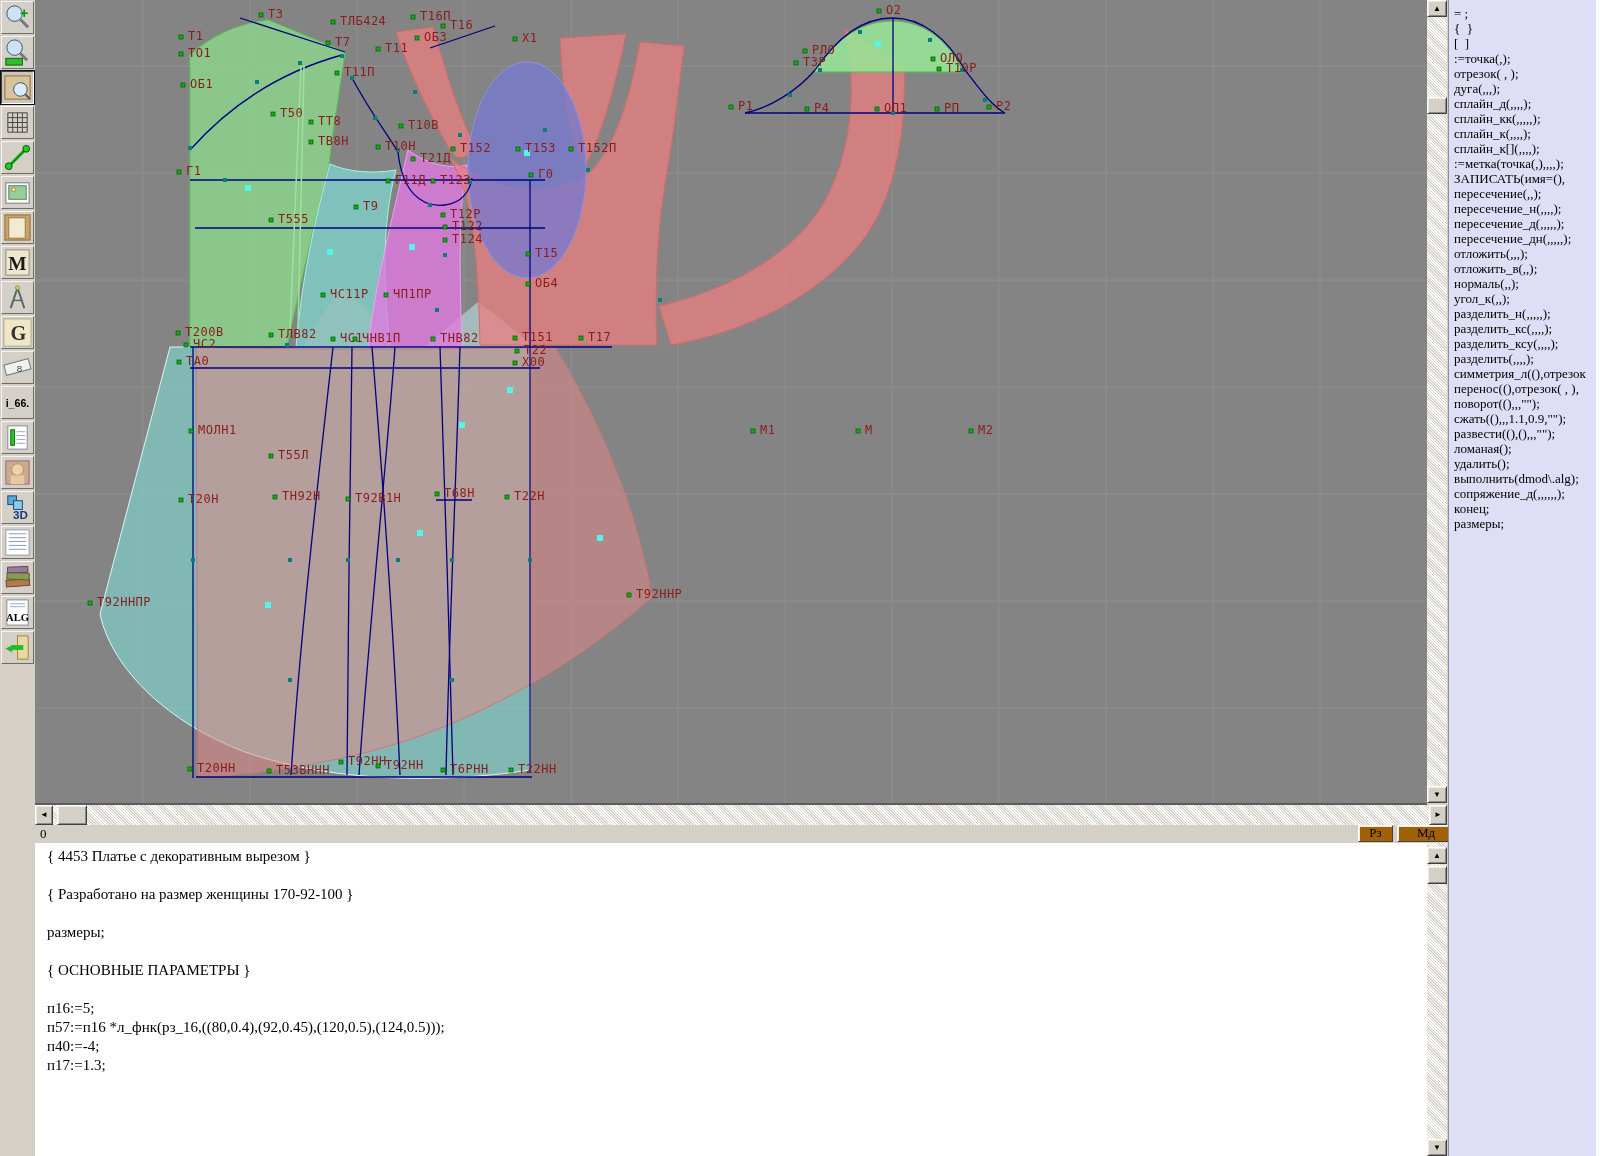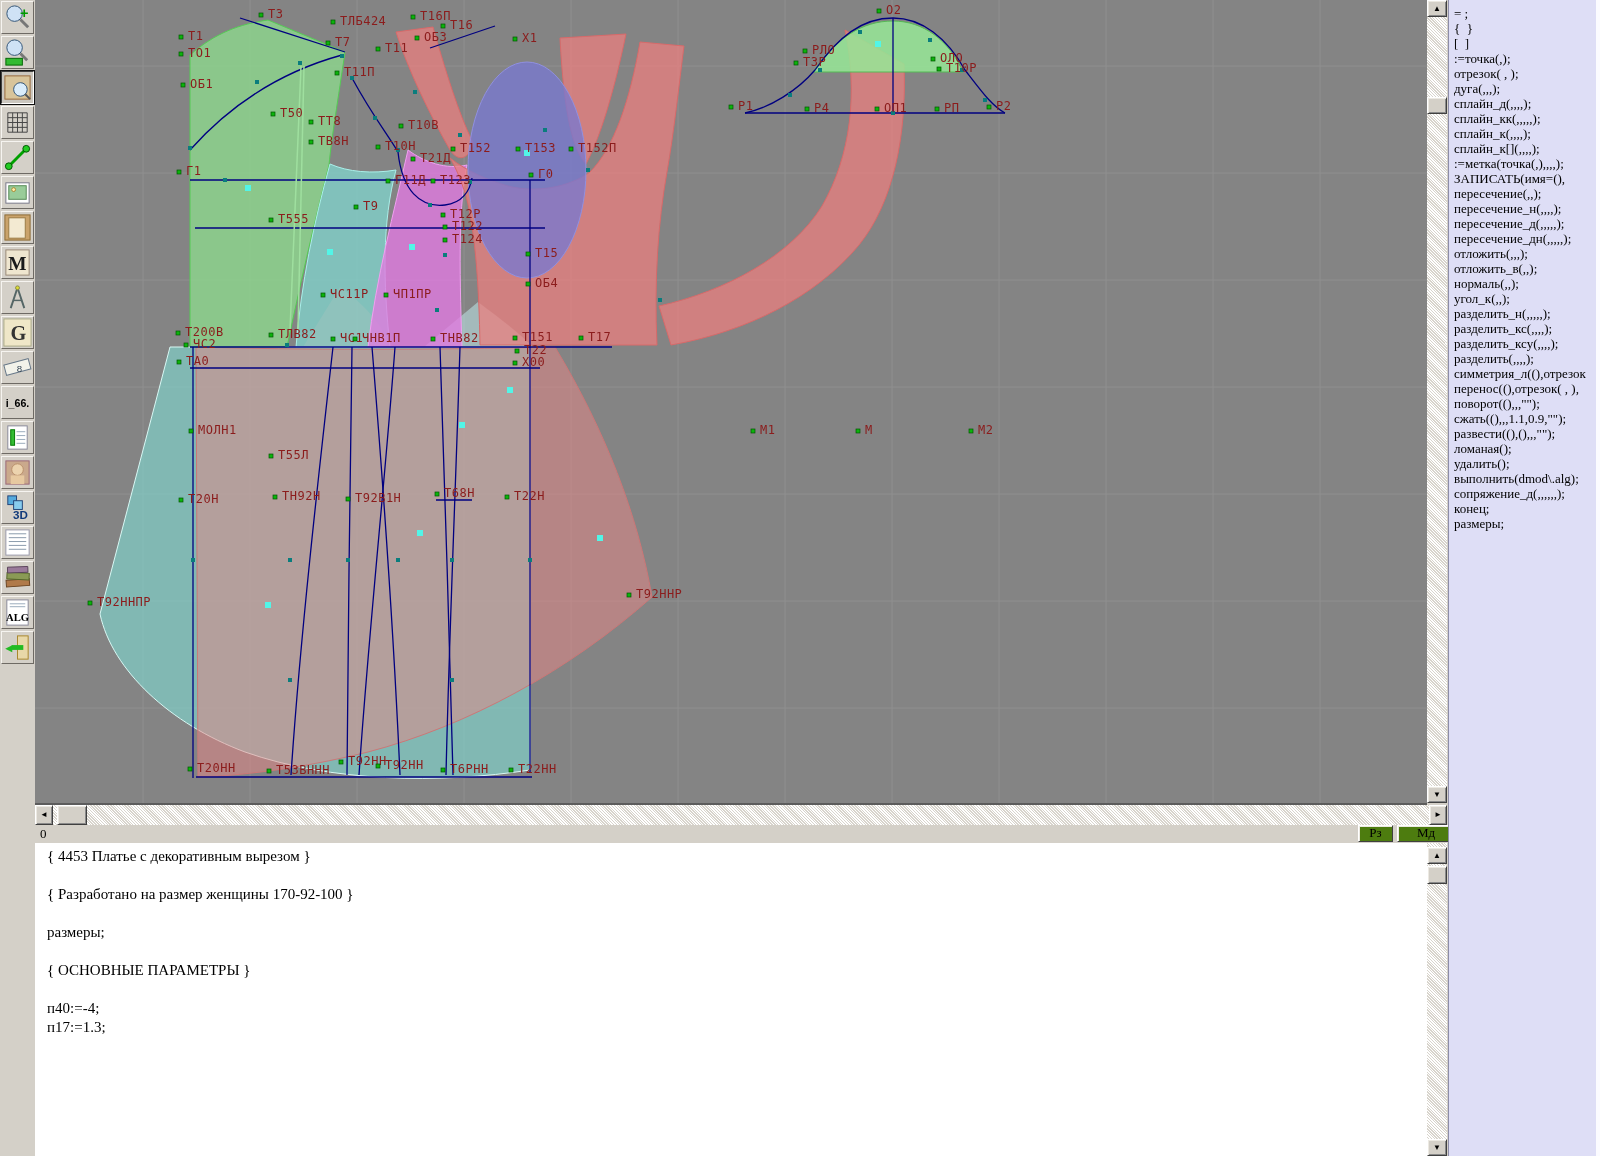--- a/index.html
+++ b/index.html
@@ -17,21 +17,21 @@
   .canvas{position:absolute;left:35px;top:0;width:1392px;height:803px;background:#848484;border-bottom:2px solid #5c5c5c}
   
   .track{position:absolute;background-image:repeating-linear-gradient(45deg,#ffffff 0 1px,#d8d4cc 1px 2px)}
   .sb-btn,.sb-thumb{position:absolute;box-sizing:border-box;background:#d4d0c8;
     border:1px solid;border-color:#ffffff #404040 #404040 #ffffff;
     box-shadow:inset 1px 1px 0 #ece9e2, inset -1px -1px 0 #8a8a8a;}
   .sb-btn{font-size:8px;color:#000;text-align:center;line-height:15px;cursor:pointer}
   
   .statusrow{position:absolute;left:0;top:825px;width:1447px;height:18px;background:#d4d0c8;font-family:"Liberation Serif",serif;font-size:13px}
   .status-zero{position:absolute;left:40px;top:1px;color:#000}
-  .mini-btn{position:absolute;top:0;height:17px;box-sizing:border-box;background:#4d7c0f;
+  .mini-btn{position:absolute;top:0;height:17px;box-sizing:border-box;background:#a16207;
     border:1px solid;border-color:#ffffff #404040 #404040 #ffffff;box-shadow:inset 1px 1px 0 #ece9e2;
     font-family:"Liberation Serif",serif;font-size:13px;text-align:center;line-height:14px;cursor:pointer}
   
   .codepanel{position:absolute;left:35px;top:843px;width:1392px;height:364px;background:#ffffff;
     font-family:"Liberation Serif",serif;font-size:15px;color:#000;padding:4px 0 0 12px;box-sizing:border-box;overflow:hidden;cursor:text}
   .code-line{white-space:pre;height:19px;line-height:19px}
   
   .fnpanel{position:absolute;left:1448px;top:0;width:148px;height:1156px;background:#dedef6;
     border-left:1px solid #8d8da8;box-sizing:border-box;padding:6px 0 0 5px;overflow:hidden;
     font-family:"Liberation Serif",serif;font-size:13px;color:#000}
@@ -450,20 +450,22 @@
 
 <div class="codepanel" id="codepanel">
     <div class="code-line">{ 4453 Платье с декоративным вырезом }</div>
     <div class="code-line"></div>
     <div class="code-line">{ Разработано на размер женщины 170-92-100 }</div>
     <div class="code-line"></div>
     <div class="code-line">размеры;</div>
     <div class="code-line"></div>
     <div class="code-line">{ ОСНОВНЫЕ ПАРАМЕТРЫ }</div>
     <div class="code-line"></div>
+    <div class="code-line">п16:=5;</div>
+    <div class="code-line">п57:=п16 *л_фнк(рз_16,((80,0.4),(92,0.45),(120,0.5),(124,0.5)));</div>
     <div class="code-line">п40:=-4;</div>
     <div class="code-line">п17:=1.3;</div>
   </div>
 
 <div class="track" style="left:1427px;top:843px;width:20px;height:313px"></div>
 <div class="sb-btn" style="left:1427px;top:847px;width:20px;height:17px">▲</div>
 <div class="sb-thumb" style="left:1427px;top:866px;width:20px;height:18px"></div>
 <div class="sb-btn" style="left:1427px;top:1139px;width:20px;height:17px">▼</div>
 
 <div class="fnpanel" id="fnpanel">

